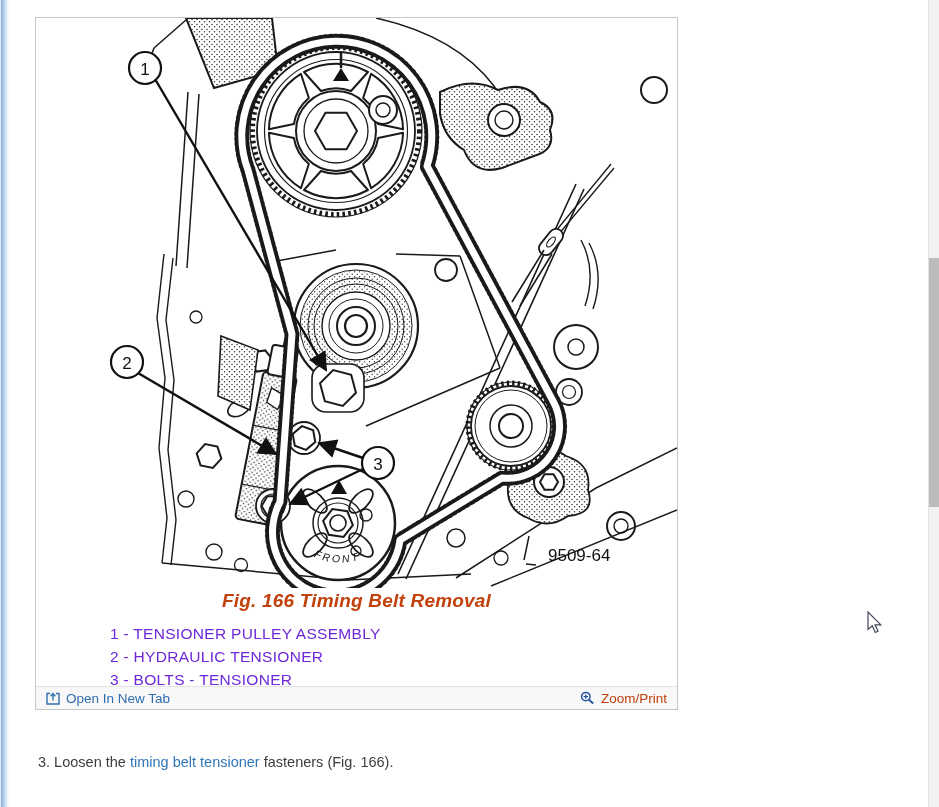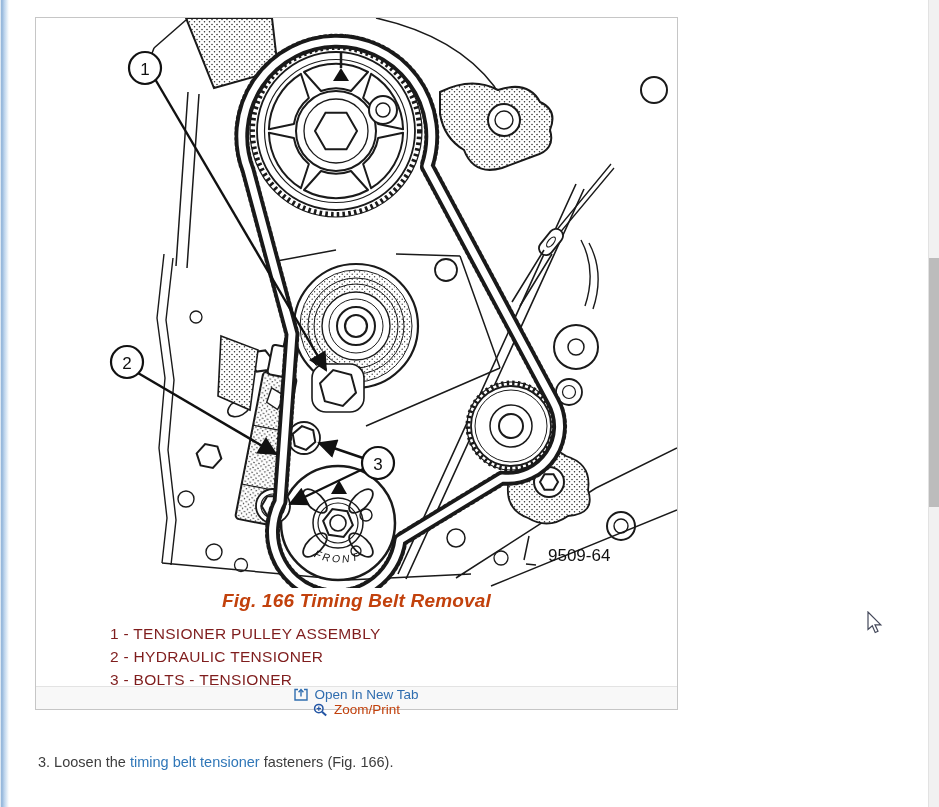--- a/index.html
+++ b/index.html
@@ -8,25 +8,25 @@
   .bg-strip{position:absolute;left:0;top:0;width:9px;height:807px;
         background:linear-gradient(90deg,#ffffff 0%,#8fb3d9 18%,#bdd4ec 48%,#e8f1f9 82%,#ffffff 100%);}
   .scrollbar{position:absolute;right:0;top:0;width:10px;height:807px;background:#f1f1f1;
         border-left:1px solid #e2e2e2;}
   .scroll-thumb{position:absolute;left:0;top:258px;width:10px;height:249px;background:#bcbcbc;}
   .viewer{position:absolute;left:35px;top:17px;width:641px;height:691px;background:#fff;
         border:1px solid #c6c6c6;}
   .diagram{position:absolute;left:0;top:0;}
   .caption{position:absolute;left:0;top:572px;width:100%;text-align:center;
         font-size:19px;font-weight:bold;font-style:italic;color:#c2410c;letter-spacing:.2px;}
-  .legend{position:absolute;left:74px;top:604px;font-size:15.5px;color:#7f1d1d;
+  .legend{position:absolute;left:74px;top:604px;font-size:15.5px;color:#6d28d9;
         line-height:23px;letter-spacing:.3px;}
   .vfooter{position:absolute;left:0;bottom:0;width:100%;height:23px;background:#f8f8f8;
         border-top:1px solid #e3e3e3;display:flex;justify-content:space-between;align-items:center;
-        box-sizing:border-box;padding:0 10px;flex-direction:column;}
+        box-sizing:border-box;padding:0 10px;}
   .flink{display:flex;align-items:center;gap:6px;font-size:13.5px;cursor:pointer;}
   .flink.open{color:#2f6daf;}
   .flink.zoom{color:#c2410c;}
   .instructions{position:absolute;left:38px;top:752px;font-size:14.5px;color:#3d3d3d;line-height:20px;}
   .inline-link{color:#3077b8;cursor:pointer;margin-top:48px;}
   .cursor{position:absolute;left:867px;top:611px;}
 </style>
 </head>
 <body>
 

